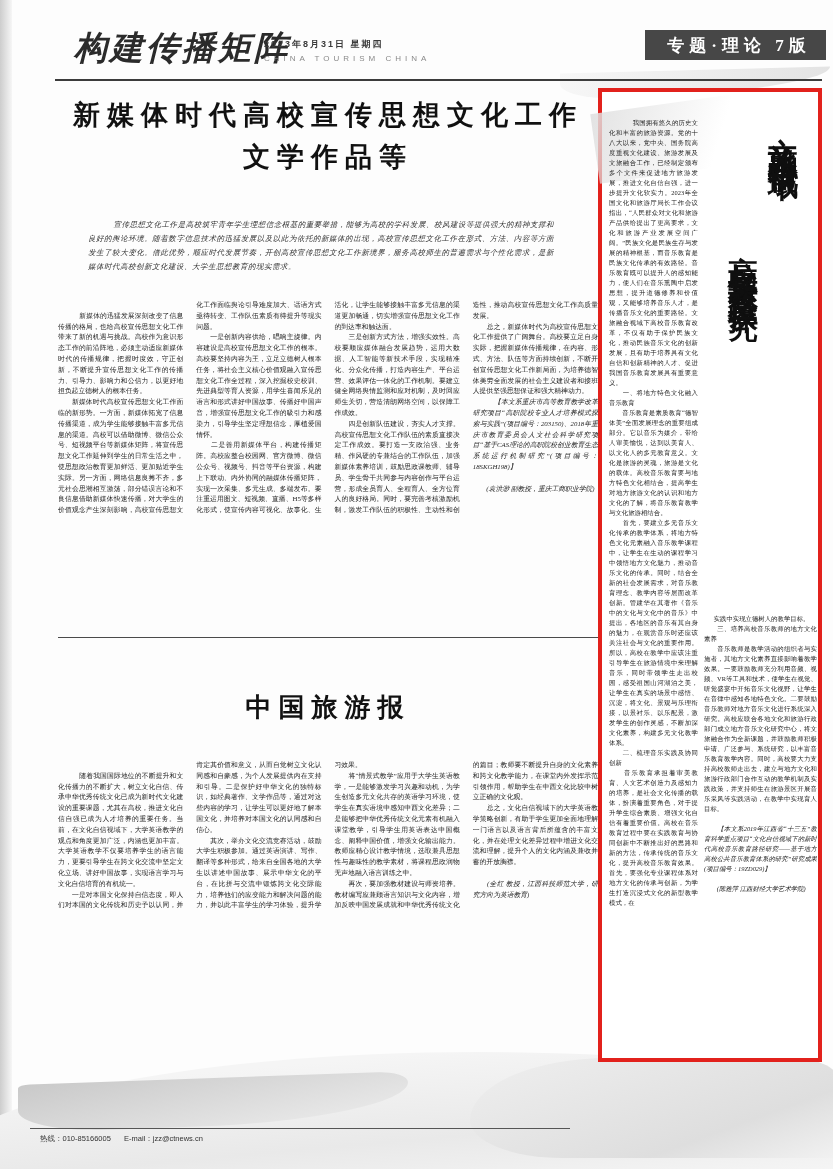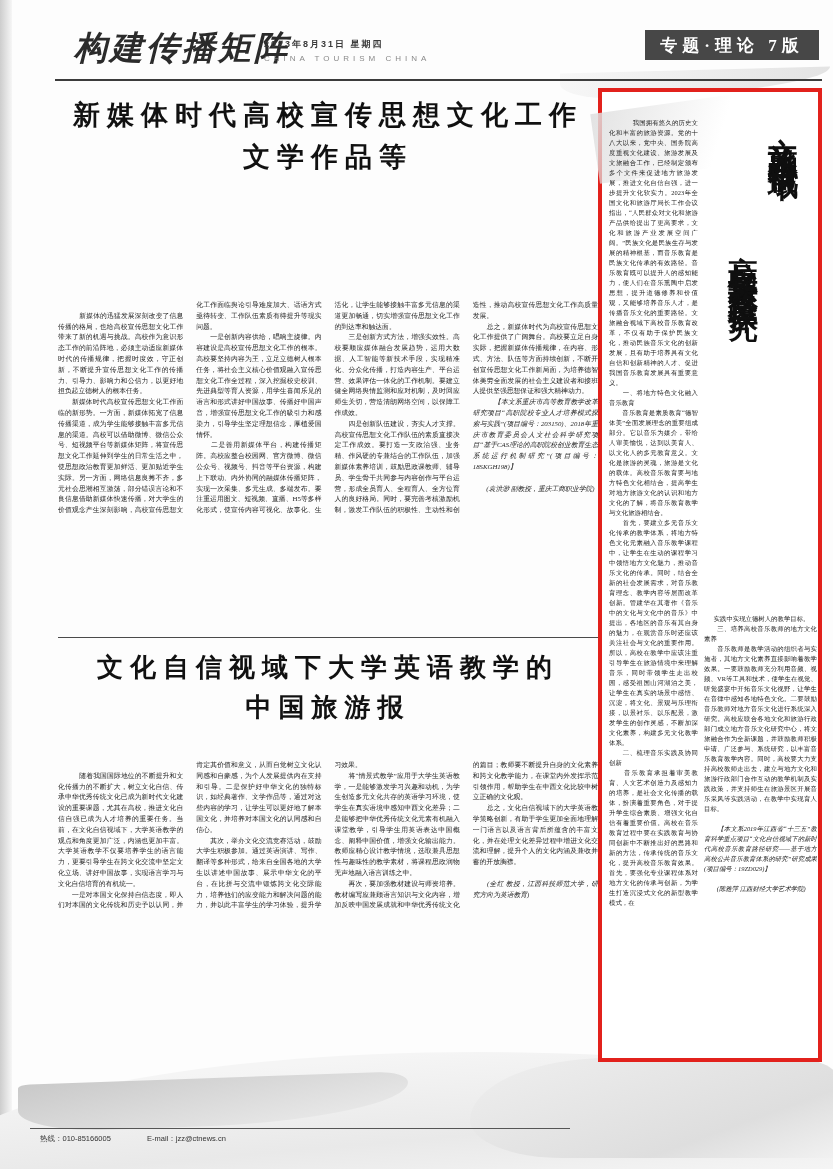--- a/index.html
+++ b/index.html
@@ -24,21 +24,21 @@
   
   .masthead{position:absolute;left:74px;top:26px;font-size:33px;font-weight:700;
             font-style:italic;letter-spacing:3px;color:#2b2b2b;z-index:2;}
   .datebox{position:absolute;left:264px;top:38px;z-index:2;}
   .dateline{font-size:9px;font-weight:700;letter-spacing:2px;color:#3a3a3a;
             font-family:"Liberation Sans","DejaVu Sans",sans-serif;}
   .engline{font-size:8px;letter-spacing:4px;color:#8a8a8a;margin-top:3px;
             font-family:"Liberation Sans","DejaVu Sans",sans-serif;}
   .badge{position:absolute;left:645px;top:30px;width:174px;height:30px;background:#474747;
          color:#ffffff;font-size:17px;font-weight:700;letter-spacing:5px;
-         display:flex;align-items:center;justify-content:center;z-index:2;}
+         display:flex;align-items:center;justify-content:center;z-index:2;padding-left:7px;}
   .header-rule{position:absolute;left:55px;top:79px;width:767px;height:2px;background:#3c3c3c;z-index:2;}
   
   .a1-title{position:absolute;left:58px;top:94px;width:540px;text-align:center;
             font-size:27px;font-weight:700;letter-spacing:7px;line-height:42px;color:#111;z-index:2;}
   .abstract{position:absolute;left:88px;top:204px;width:466px;height:86px;z-index:2;
             font-size:7.5px;line-height:14px;font-style:italic;text-align:justify;
             color:#333;letter-spacing:0.5px;overflow:hidden;white-space:pre-wrap;}
   .corner-tr{position:absolute;right:-10px;top:-6px;width:30px;height:16px;
              border-top:1px solid #8a8a8a;border-right:1px solid #8a8a8a;}
   .corner-bl{position:absolute;left:-10px;bottom:-6px;width:30px;height:16px;
@@ -67,21 +67,21 @@
   .f-title-a{left:160px;top:22px;}
   .f-title-b{left:120px;top:140px;}
   .f-right{position:absolute;left:102px;top:512px;width:113px;height:438px;z-index:1;
            font-size:6.4px;line-height:10px;text-align:justify;color:#1d1d1d;
            overflow:hidden;white-space:pre-wrap;}
   .cite{font-style:italic;}
   
   .footer-rule{position:absolute;left:30px;top:1128px;width:540px;height:1px;background:#555;z-index:2;}
   .footer{position:absolute;left:40px;top:1134px;z-index:2;font-size:7.5px;color:#333;
           font-family:"Liberation Sans","DejaVu Sans",sans-serif;}
-  .footer span{margin-right:34px;}
+  .footer span{margin-right:11px;}
 </style>
 </head>
 <body>
 
 <div class="page">
 
   <div class="scan-edge"></div>
   <div class="swoosh sw-top-right"></div>
   <div class="swoosh sw-bottom-band"></div>
   <div class="swoosh sw-bottom-left"></div>
@@ -92,37 +92,42 @@
     <div class="dateline">2023年8月31日 星期四</div>
     <div class="engline">CHINA TOURISM CHINA</div>
   </div>
   <div class="badge">专题·理论 7版</div>
   <div class="header-rule"></div>
 
   <div class="a1-title">
     <span>新媒体时代高校宣传思想文化工作</span><br>
     <span>文学作品等</span>
   </div>
+  <div class="abstract">
+    <span>　　宣传思想文化工作是高校筑牢青年学生理想信念根基的重要举措，能够为高校的学科发展、校风建设等提供强大的精神支撑和良好的舆论环境。随着数字信息技术的迅猛发展以及以此为依托的新媒体的出现，高校宣传思想文化工作在形式、方法、内容等方面发生了较大变化。借此优势，顺应时代发展节奏，开创高校宣传思想文化工作新境界，服务高校师生的普遍需求与个性化需求，是新媒体时代高校创新文化建设、大学生思想教育的现实需求。</span>
+    <i class="corner-tr"></i>
+    <i class="corner-bl"></i>
+  </div>
   <div class="bodycols body1">
     <span>　　新媒体的迅猛发展深刻改变了信息传播的格局，也给高校宣传思想文化工作带来了新的机遇与挑战。高校作为意识形态工作的前沿阵地，必须主动适应新媒体时代的传播规律，把握时度效，守正创新，不断提升宣传思想文化工作的传播力、引导力、影响力和公信力，以更好地担负起立德树人的根本任务。
 　　新媒体时代高校宣传思想文化工作面临的新形势。一方面，新媒体拓宽了信息传播渠道，成为学生能够接触丰富多元信息的渠道。高校可以借助微博、微信公众号、短视频平台等新媒体矩阵，将宣传思想文化工作延伸到学生的日常生活之中，使思想政治教育更加鲜活、更加贴近学生实际。另一方面，网络信息良莠不齐，多元社会思潮相互激荡，部分错误言论和不良信息借助新媒体快速传播，对大学生的价值观念产生深刻影响，高校宣传思想文化工作面临舆论引导难度加大、话语方式亟待转变、工作队伍素质有待提升等现实问题。
 　　一是创新内容供给，唱响主旋律。内容建设是高校宣传思想文化工作的根本。高校要坚持内容为王，立足立德树人根本任务，将社会主义核心价值观融入宣传思想文化工作全过程，深入挖掘校史校训、先进典型等育人资源，用学生喜闻乐见的语言和形式讲好中国故事、传播好中国声音，增强宣传思想文化工作的吸引力和感染力，引导学生坚定理想信念，厚植爱国情怀。
 　　二是善用新媒体平台，构建传播矩阵。高校应整合校园网、官方微博、微信公众号、视频号、抖音等平台资源，构建上下联动、内外协同的融媒体传播矩阵，实现一次采集、多元生成、多端发布。要注重运用图文、短视频、直播、H5等多样化形式，使宣传内容可视化、故事化、生活化，让学生能够接触丰富多元信息的渠道更加畅通，切实增强宣传思想文化工作的到达率和触达面。
 　　三是创新方式方法，增强实效性。高校要顺应媒体融合发展趋势，运用大数据、人工智能等新技术手段，实现精准化、分众化传播，打造内容生产、平台运营、效果评估一体化的工作机制。要建立健全网络舆情监测和应对机制，及时回应师生关切，营造清朗网络空间，以保障工作成效。
 　　四是创新队伍建设，夯实人才支撑。高校宣传思想文化工作队伍的素质直接决定工作成效。要打造一支政治强、业务精、作风硬的专兼结合的工作队伍，加强新媒体素养培训，鼓励思政课教师、辅导员、学生骨干共同参与内容创作与平台运营，形成全员育人、全程育人、全方位育人的良好格局。同时，要完善考核激励机制，激发工作队伍的积极性、主动性和创造性，推动高校宣传思想文化工作高质量发展。
 　　总之，新媒体时代为高校宣传思想文化工作提供了广阔舞台。高校要立足自身实际，把握新媒体传播规律，在内容、形式、方法、队伍等方面持续创新，不断开创宣传思想文化工作新局面，为培养德智体美劳全面发展的社会主义建设者和接班人提供坚强思想保证和强大精神动力。</span>
     <span class="cite">　　【本文系重庆市高等教育教学改革研究项目“高职院校专业人才培养模式探索与实践”(项目编号：203150)、2018年重庆市教育委员会人文社会科学研究项目“基于CAS理论的高职院校创业教育生态系统运行机制研究”(项目编号：18SKGH198)】</span>
     <span class="credit">
 　　(袁洪渺 副教授，重庆工商职业学院)</span>
   </div>
 
   <div class="divider"></div>
 
   <div class="a2-title">
-    <span>文化自信视域下大学英语教学的</span><br>
+    <br>
     <span>中国旅游报</span>
   </div>
   <div class="bodycols body2">
     <span>　　随着我国国际地位的不断提升和文化传播力的不断扩大，树立文化自信、传承中华优秀传统文化已成为新时代文化建设的重要课题，尤其在高校，推进文化自信自强已成为人才培养的重要任务。当前，在文化自信视域下，大学英语教学的观点和角度更加广泛，内涵也更加丰富。大学英语教学不仅要培养学生的语言能力，更要引导学生在跨文化交流中坚定文化立场、讲好中国故事，实现语言学习与文化自信培育的有机统一。
 　　一是对本国文化保持自信态度，即人们对本国的文化传统和历史予以认同，并肯定其价值和意义，从而自觉树立文化认同感和自豪感，为个人发展提供内在支持和引导。二是保护好中华文化的独特标识，如经典著作、文学作品等，通过对这些内容的学习，让学生可以更好地了解本国文化，并培养对本国文化的认同感和自信心。
 　　其次，举办文化交流竞赛活动，鼓励大学生积极参加。通过英语演讲、写作、翻译等多种形式，给来自全国各地的大学生以讲述中国故事、展示中华文化的平台，在比拼与交流中锻炼跨文化交际能力，培养他们的应变能力和解决问题的能力，并以此丰富学生的学习体验，提升学习效果。
 　　将“情景式教学”应用于大学生英语教学，一是能够激发学习兴趣和动机，为学生创造多元文化共存的英语学习环境，使学生在真实语境中感知中西文化差异；二是能够把中华优秀传统文化元素有机融入课堂教学，引导学生用英语表达中国概念、阐释中国价值，增强文化输出能力。教师应精心设计教学情境，选取兼具思想性与趣味性的教学素材，将课程思政润物无声地融入语言训练之中。
 　　再次，要加强教材建设与师资培养。教材编写应兼顾语言知识与文化内容，增加反映中国发展成就和中华优秀传统文化的篇目；教师要不断提升自身的文化素养和跨文化教学能力，在课堂内外发挥示范引领作用，帮助学生在中西文化比较中树立正确的文化观。
 　　总之，文化自信视域下的大学英语教学策略创新，有助于学生更加全面地理解一门语言以及语言背后所蕴含的丰富文化，并在处理文化差异过程中增进文化交流和理解，提升个人的文化内涵及兼收并蓄的开放胸襟。</span>
     <span class="credit">

